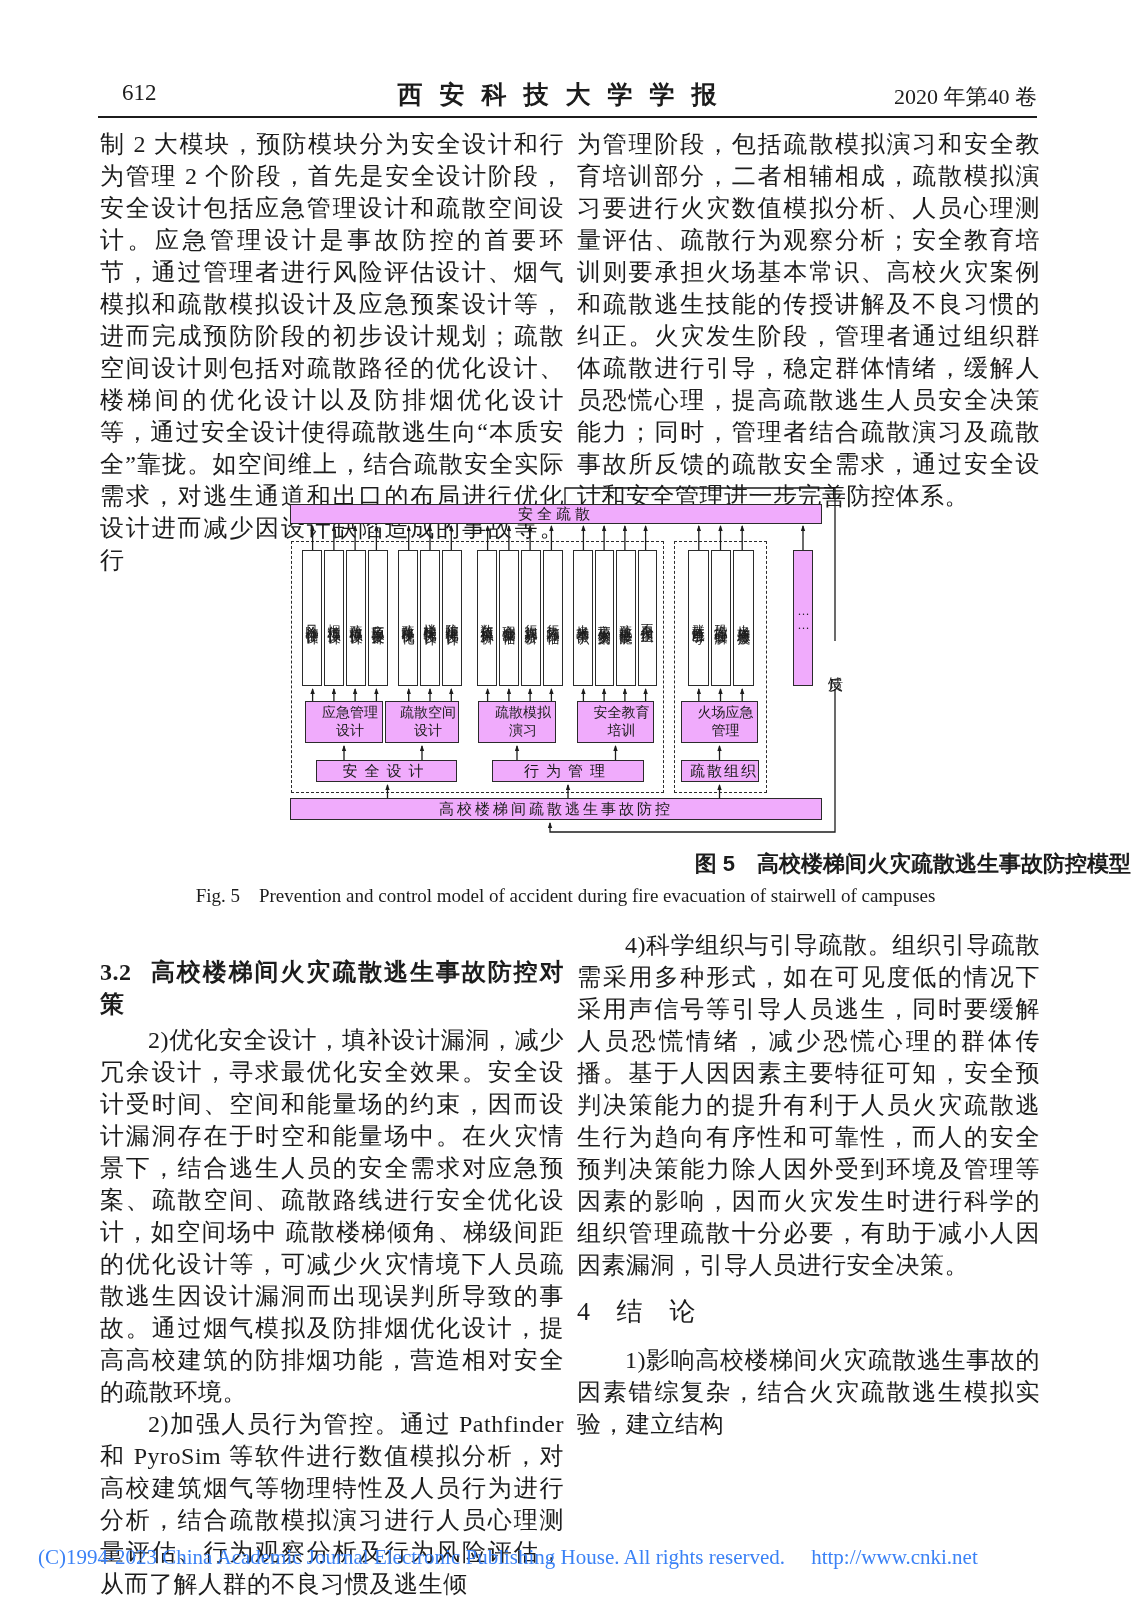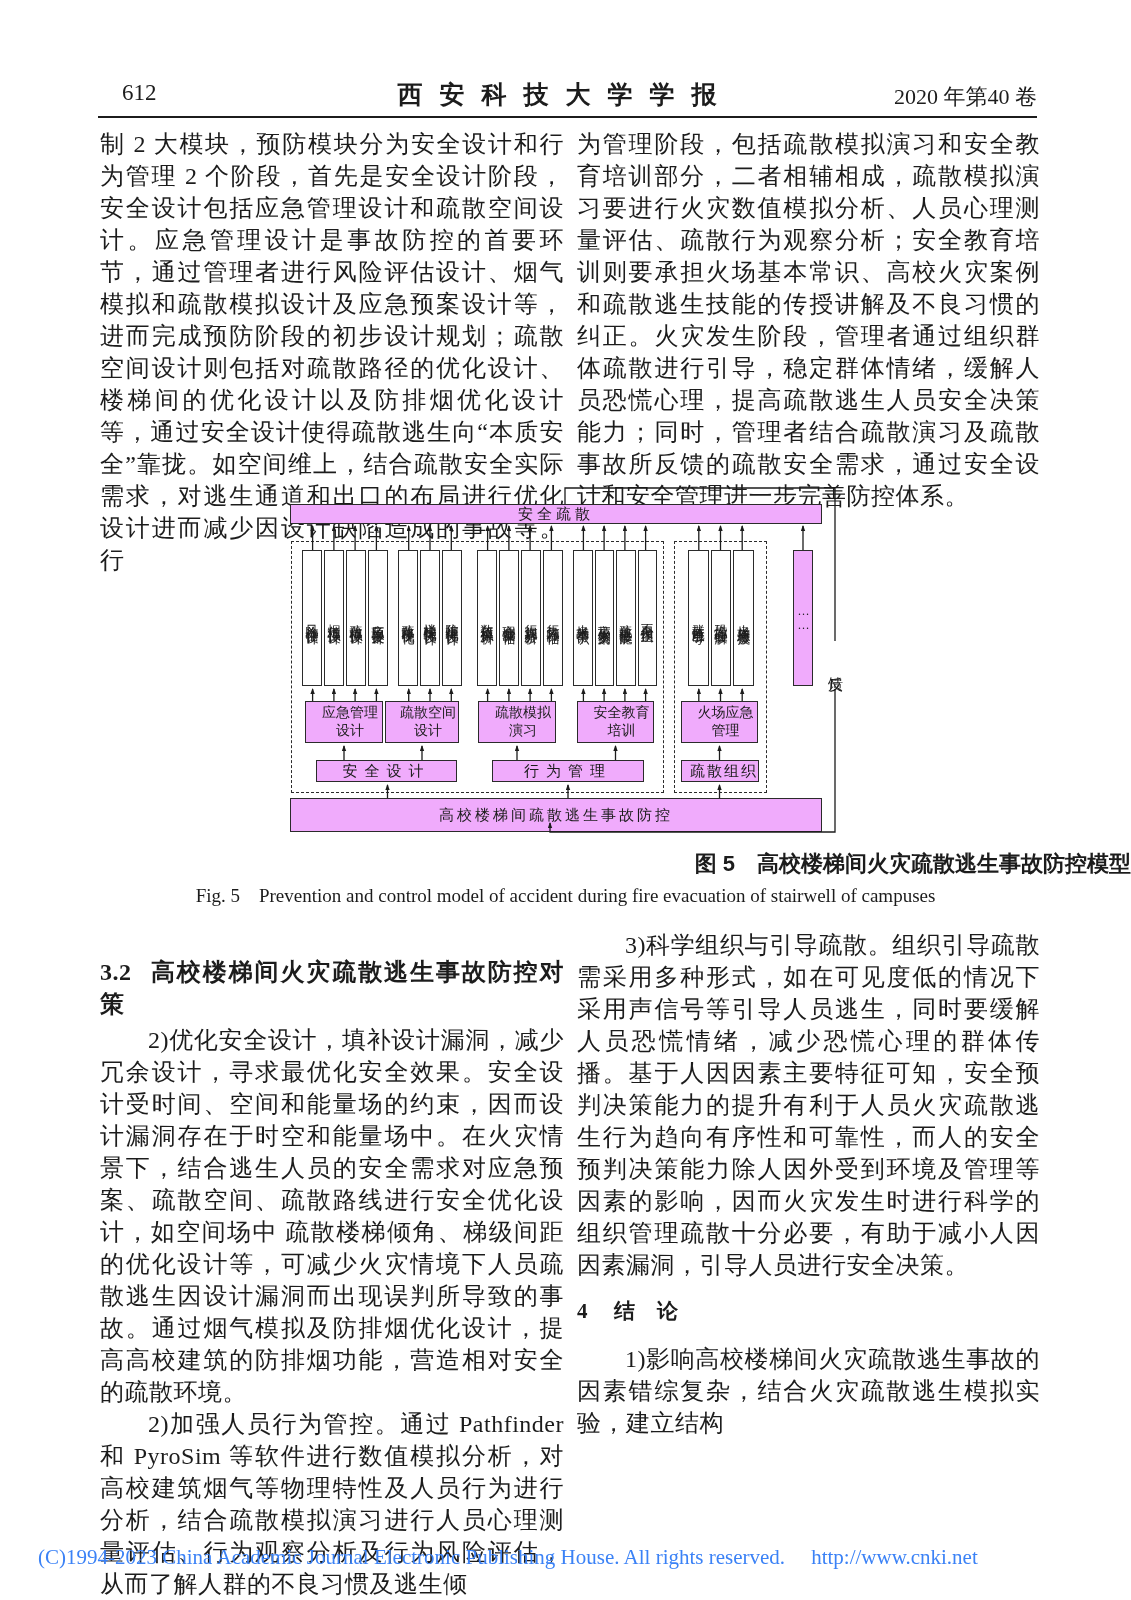--- a/index.html
+++ b/index.html
@@ -21,21 +21,21 @@
   .txt p{margin:0;}
   .txt p.ind{text-indent:2em;}
   .col-left-top{left:100px; top:128px;}
   .col-right-top{left:577px; top:128px; width:463px;}
   .col-left-bot{left:100px; top:956px;}
   .col-right-bot{left:577px; top:929px; width:463px;}
   .sec-head{font-family:"Liberation Sans","DejaVu Sans",sans-serif;
     font-weight:bold; font-size:24px; margin:0 0 4px 0;}
   .sec-head .no{font-family:"Liberation Serif","DejaVu Serif",serif; margin-right:18px;}
   .concl-head{font-family:"Liberation Sans","DejaVu Sans",sans-serif;
-    font-weight:bold; font-size:21px; margin:14px 0 16px 0;}
+    font-weight:normal; font-size:26px; margin:14px 0 16px 0;}
   .concl-head .no{font-family:"Liberation Serif","DejaVu Serif",serif; margin-right:26px;}
   
   .cap-zh{position:absolute; left:0; right:0; top:849px; text-align:right;
     font-family:"Liberation Sans","DejaVu Sans",sans-serif; font-weight:bold; font-size:22px;}
   .cap-en{position:absolute; left:0; right:0; top:883px; text-align:center; font-size:19px;}
   
   .diagram{position:absolute; left:288px; top:483px; width:560px; height:352px; font-size:14px;}
   .dbox{position:absolute; border:1.5px solid #2b2b2b; box-sizing:border-box;
     background:#f0abfc; display:flex; align-items:center; justify-content:center;
     text-align:center;}
@@ -56,21 +56,21 @@
   .mid{top:218px; height:42px; white-space:pre-line; line-height:18px; font-size:14px;padding-left:12px;}
   .m1{left:17px;  width:78px;}
   .m2{left:97px;  width:74px;}
   .m3{left:190px; width:78px;}
   .m4{left:289px; width:77px;}
   .m5{left:393px; width:77px;}
   .low{top:277px; height:22px; font-size:15px;}
   .l1{left:28px;  width:141px; letter-spacing:7px;}
   .l2{left:204px; width:152px; letter-spacing:7px;}
   .l3{left:393px; width:78px;  letter-spacing:2px;padding-left:8px;}
-  .bottom-box{left:2px; top:315px; width:532px; height:34px; font-size:15px; letter-spacing:3px;}
+  .bottom-box{left:2px; top:315px; width:532px; height:22px; font-size:15px; letter-spacing:3px;}
   .dash1{left:3px;   top:58px; width:373px; height:252px;}
   .dash2{left:386px; top:58px; width:93px;  height:252px;}
   .fb-label{position:absolute; left:537px; top:158px; width:20px; height:48px;
     background:#fff; writing-mode:vertical-rl; text-orientation:upright;
     font-size:15px; display:flex; align-items:center; justify-content:center; z-index:3;}
   .arrows{position:absolute; left:0; top:0; width:560px; height:352px; z-index:1;}
   
   .footer{position:absolute; left:38px; top:1545px; font-size:21px; color:#3b82f6;}
   .footer .url{margin-left:26px;}
 </style>
@@ -214,21 +214,21 @@
 
   <div class="txt col-left-bot">
     <h3 class="sec-head">
       <span class="no">3.2</span><span>高校楼梯间火灾疏散逃生事故防控对策</span>
     </h3>
     <p class="ind">2)优化安全设计，填补设计漏洞，减少冗余设计，寻求最优化安全效果。安全设计受时间、空间和能量场的约束，因而设计漏洞存在于时空和能量场中。在火灾情景下，结合逃生人员的安全需求对应急预案、疏散空间、疏散路线进行安全优化设计，如空间场中 疏散楼梯倾角、梯级间距的优化设计等，可减少火灾情境下人员疏散逃生因设计漏洞而出现误判所导致的事故。通过烟气模拟及防排烟优化设计，提高高校建筑的防排烟功能，营造相对安全的疏散环境。</p>
     <p class="ind">2)加强人员行为管控。通过 Pathfinder 和 PyroSim 等软件进行数值模拟分析，对高校建筑烟气等物理特性及人员行为进行分析，结合疏散模拟演习进行人员心理测量评估、行为观察分析及行为风险评估，从而了解人群的不良习惯及逃生倾</p>
   </div>
 
   <div class="txt col-right-bot">
-    <p class="ind">3)科学组织与引导疏散。组织引导疏散需采用多种形式，如在可见度低的情况下采用声信号等引导人员逃生，同时要缓解人员恐慌情绪，减少恐慌心理的群体传播。基于人因因素主要特征可知，安全预判决策能力的提升有利于人员火灾疏散逃生行为趋向有序性和可靠性，而人的安全预判决策能力除人因外受到环境及管理等因素的影响，因而火灾发生时进行科学的组织管理疏散十分必要，有助于减小人因因素漏洞，引导人员进行安全决策。</p>
+    <p class="ind">4)科学组织与引导疏散。组织引导疏散需采用多种形式，如在可见度低的情况下采用声信号等引导人员逃生，同时要缓解人员恐慌情绪，减少恐慌心理的群体传播。基于人因因素主要特征可知，安全预判决策能力的提升有利于人员火灾疏散逃生行为趋向有序性和可靠性，而人的安全预判决策能力除人因外受到环境及管理等因素的影响，因而火灾发生时进行科学的组织管理疏散十分必要，有助于减小人因因素漏洞，引导人员进行安全决策。</p>
     <h2 class="concl-head">
       <span class="no">4</span><span>结　论</span>
     </h2>
     <p class="ind">1)影响高校楼梯间火灾疏散逃生事故的因素错综复杂，结合火灾疏散逃生模拟实验，建立结构</p>
   </div>
 
   <div class="footer">
     <span>(C)1994-2023 China Academic Journal Electronic Publishing House. All rights reserved.</span><span class="url">http://www.cnki.net</span>
   </div>
 

